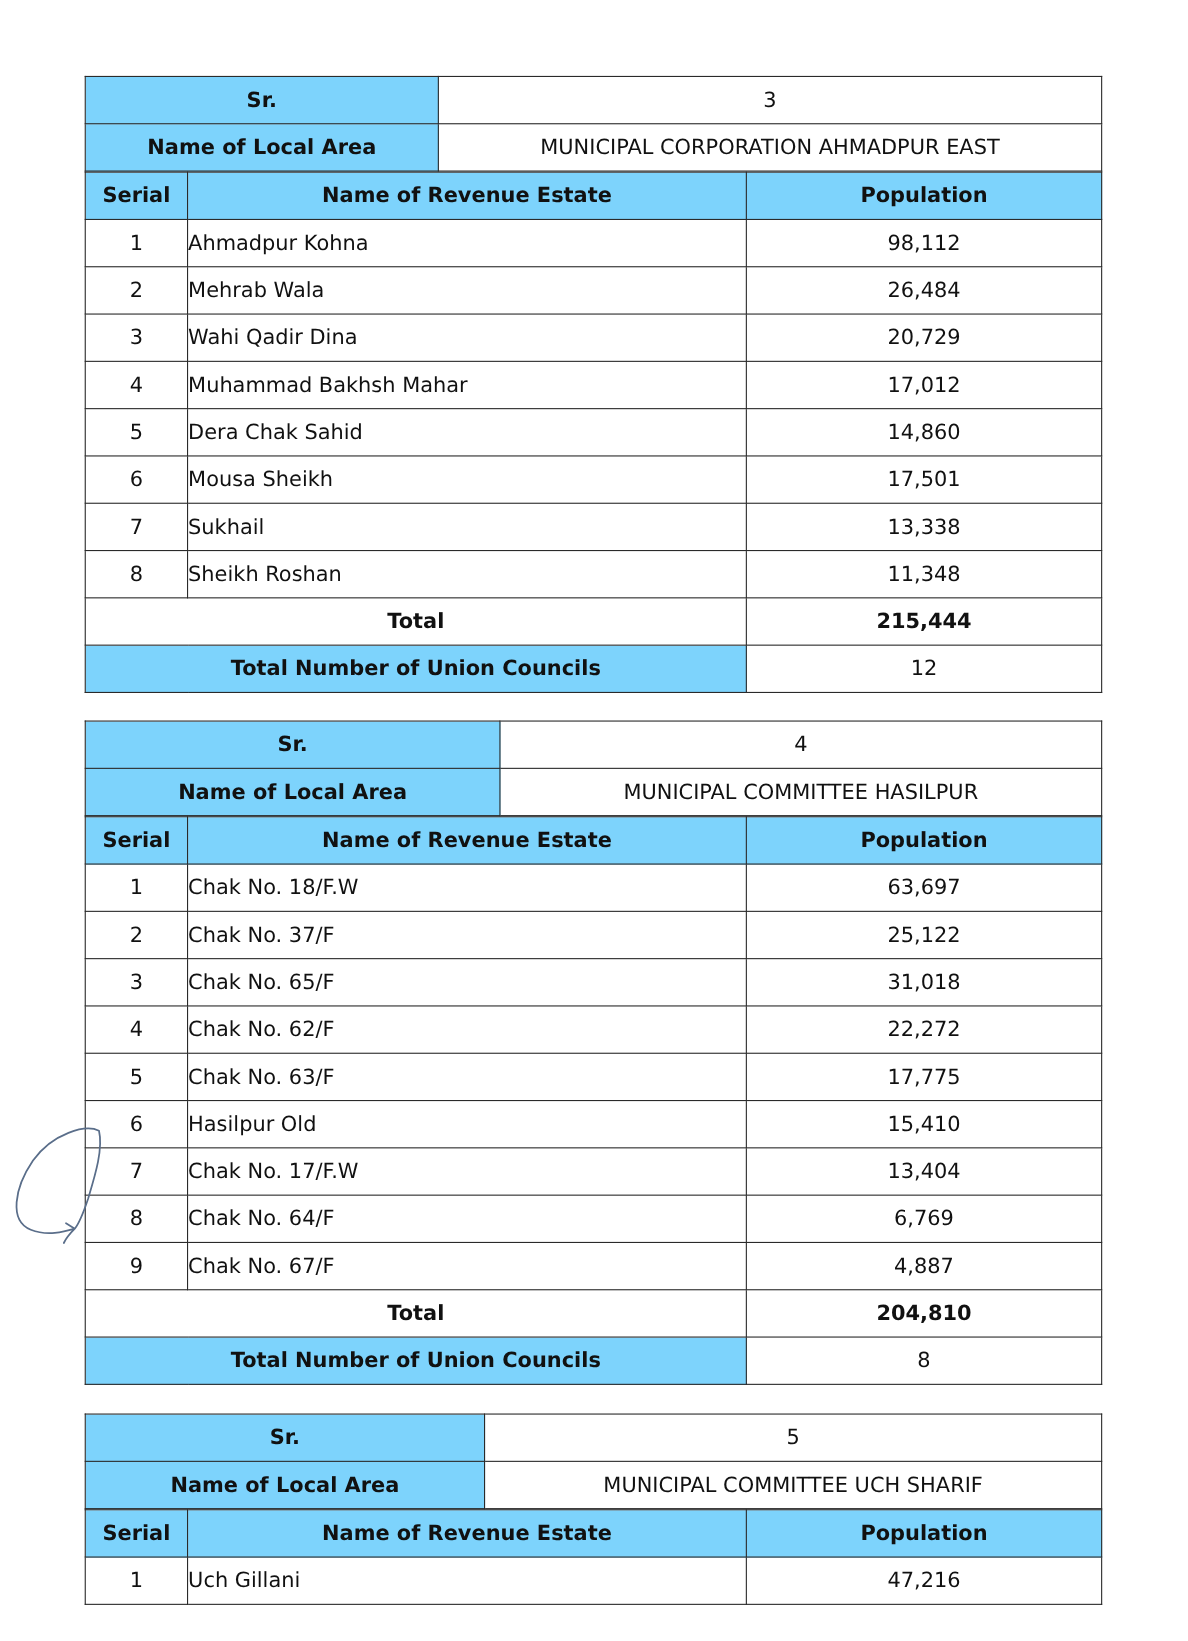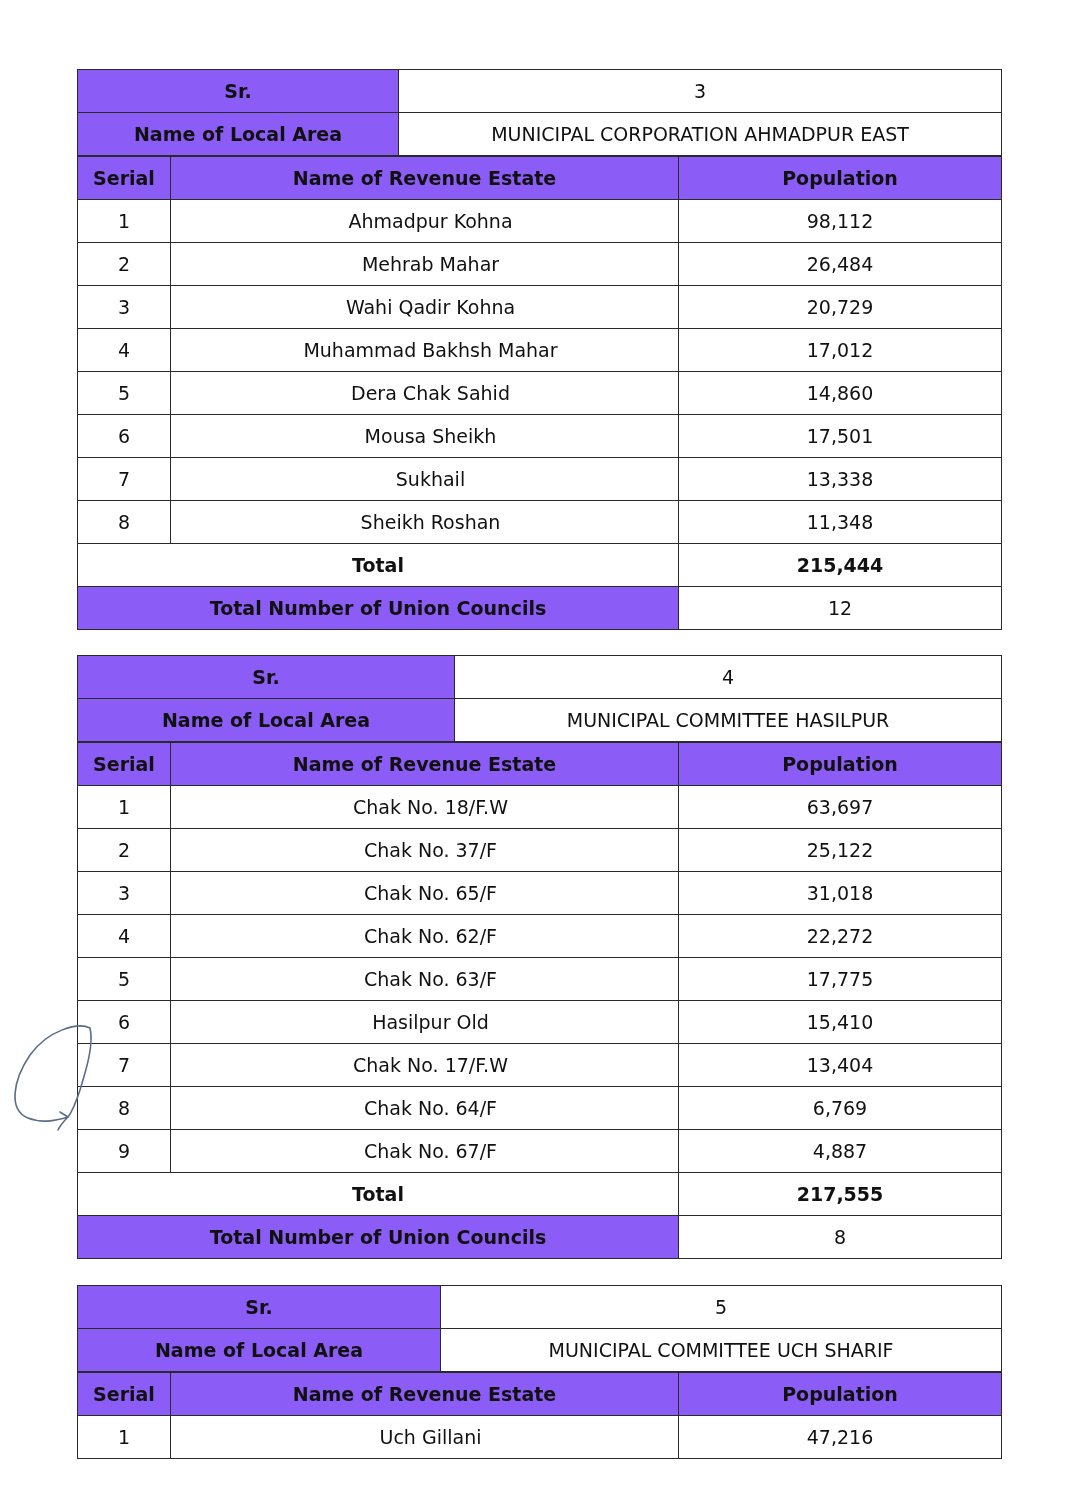--- a/index.html
+++ b/index.html
@@ -2,23 +2,23 @@
 <html><head>
 <meta charset="utf-8">
 <style>
   html, body { margin: 0; padding: 0; background: #ffffff; }
   body { width: 1080px; height: 1492px; position: relative; overflow: hidden;
          font-family: "DejaVu Sans", sans-serif; color: #111; }
   .block { position: absolute; left: 77px; width: 925px; }
   table { border-collapse: collapse; width: 925px; table-layout: fixed; }
   td { border: 1.5px solid #2a2a2a; height: 42px; padding: 0; font-size: 19px;
        text-align: center; vertical-align: middle; }
-  .gray { background: #8b5cf6; }
+  .gray { background: #7dd3fc; }
   .b { font-weight: bold; }
-  .left { text-align: center; padding-left: 12px; }
+  .left { text-align: left; padding-left: 0; }
   .head td { height: 42px; }
   .sig { position: absolute; left: 8px; top: 1020px; width: 100px; height: 115px; }
 </style>
 </head>
 <body>
 
 <div class="block" style="top:69px;">
   <table>
     <colgroup>
         <col style="width:321px">
@@ -47,26 +47,26 @@
       <td class="gray b">Name of Revenue Estate</td>
       <td class="gray b">Population</td>
     </tr>
     <tr>
           <td>1</td>
           <td class="left">Ahmadpur Kohna</td>
           <td>98,112</td>
         </tr>
     <tr>
           <td>2</td>
-          <td class="left">Mehrab Mahar</td>
+          <td class="left">Mehrab Wala</td>
           <td>26,484</td>
         </tr>
     <tr>
           <td>3</td>
-          <td class="left">Wahi Qadir Kohna</td>
+          <td class="left">Wahi Qadir Dina</td>
           <td>20,729</td>
         </tr>
     <tr>
           <td>4</td>
           <td class="left">Muhammad Bakhsh Mahar</td>
           <td>17,012</td>
         </tr>
     <tr>
           <td>5</td>
           <td class="left">Dera Chak Sahid</td>
@@ -168,21 +168,21 @@
           <td class="left">Chak No. 64/F</td>
           <td>6,769</td>
         </tr>
     <tr>
           <td>9</td>
           <td class="left">Chak No. 67/F</td>
           <td>4,887</td>
         </tr>
     <tr>
       <td colspan="2" class="b">Total</td>
-      <td class="b">217,555</td>
+      <td class="b">204,810</td>
     </tr>
     <tr>
       <td colspan="2" class="gray b">Total Number of Union Councils</td>
       <td>8</td>
     </tr>
   </tbody>
     </table>
 </div>
 
 <div class="block" style="top:1285px;">

